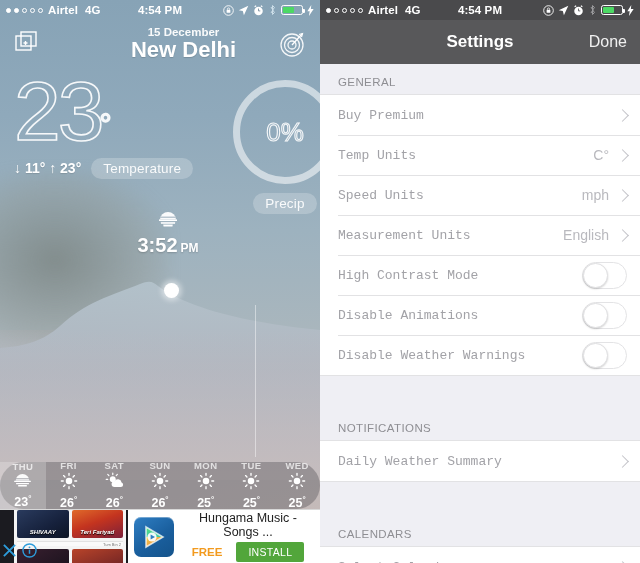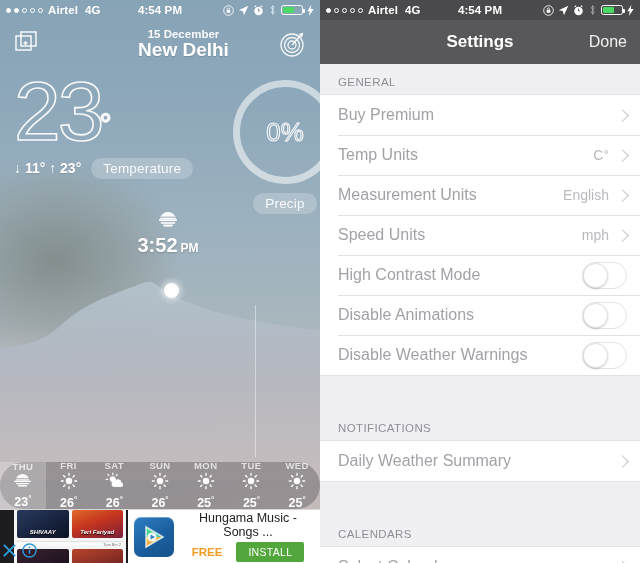--- a/index.html
+++ b/index.html
@@ -58,21 +58,21 @@
   }
   .battery span{ display:block; height:100%; width:62%; background:#4cd964; border-radius:1px; }
 
   
   .w-header {
     position:relative; z-index:5; height:48px; padding:0 12px;
     display:flex; align-items:center; justify-content:space-between;
   }
   .w-date-wrap { position:absolute; left:0; right:0; text-align:center; color:#fff;margin-left:47px; }
   .w-date { font-size:11.5px; font-weight:bold; opacity:.95; }
-  .w-city { font-size:19px; font-weight:bold; margin-top:-1px; text-shadow:0 1px 1px rgba(0,0,0,.15); }
+  .w-city { font-size:22px; font-weight:bold; margin-top:-1px; text-shadow:0 1px 1px rgba(0,0,0,.15); }
   .icon-btn { position:relative; z-index:6; width:30px; height:30px; color:#fff; }
 
   
   .temp-block { position:relative; z-index:5; margin-top:4px; padding:0 14px; }
   .big-temp {
     font-size:84px; line-height:.95; font-weight:300; color:transparent;
     -webkit-text-stroke:1.6px rgba(255,255,255,.92);
     letter-spacing:-3px; display:inline-block;
   }
   .deg-sup {
@@ -186,21 +186,21 @@
   }
   .sec-gap { height:34px; background:#efeff4; }
   .group { background:#fff; }
   .row {
     height:40px; display:flex; align-items:center; padding:0 13px 0 18px;
     position:relative; background:#fff;
   }
   .row + .row::before {
     content:""; position:absolute; left:18px; right:0; top:0; height:1px; background:#e2e2e4;
   }
-  .row-label { font-size:16px; color:#a2a2a7; flex:1; }
+  .row-label { font-size:13px; color:#a2a2a7; flex:1;font-family:Liberation Mono, monospace; }
   .row-value { font-size:14px; color:#b9b9be; margin-right:9px; }
   .chev { width:9px; height:9px; border-right:1.6px solid #c3c3c8; border-top:1.6px solid #c3c3c8;
     transform:rotate(45deg); }
   .toggle {
     width:45px; height:27px; border-radius:14px; background:#fff;
     border:1px solid #e3e3e5; position:relative; flex:none;
   }
   .toggle i {
     position:absolute; left:0px; top:0px; width:25px; height:25px; border-radius:50%;
     background:#fff; border:1px solid #e0e0e2; box-shadow:0 1px 2px rgba(0,0,0,.18);
@@ -524,27 +524,27 @@
           <div class="row">
             <span class="row-label">Buy Premium</span>
             <span class="chev"></span>
           </div>
           <div class="row">
             <span class="row-label">Temp Units</span>
             <span class="row-value">C°</span>
             <span class="chev"></span>
           </div>
           <div class="row">
+            <span class="row-label">Speed Units</span>
+            <span class="row-value">mph</span>
+            <span class="chev"></span>
+          </div>
+          <div class="row">
             <span class="row-label">Measurement Units</span>
             <span class="row-value">English</span>
-            <span class="chev"></span>
-          </div>
-          <div class="row">
-            <span class="row-label">Speed Units</span>
-            <span class="row-value">mph</span>
             <span class="chev"></span>
           </div>
           <div class="row">
             <span class="row-label">High Contrast Mode</span>
             <span class="toggle">
               <i></i>
             </span>
           </div>
           <div class="row">
             <span class="row-label">Disable Animations</span>

